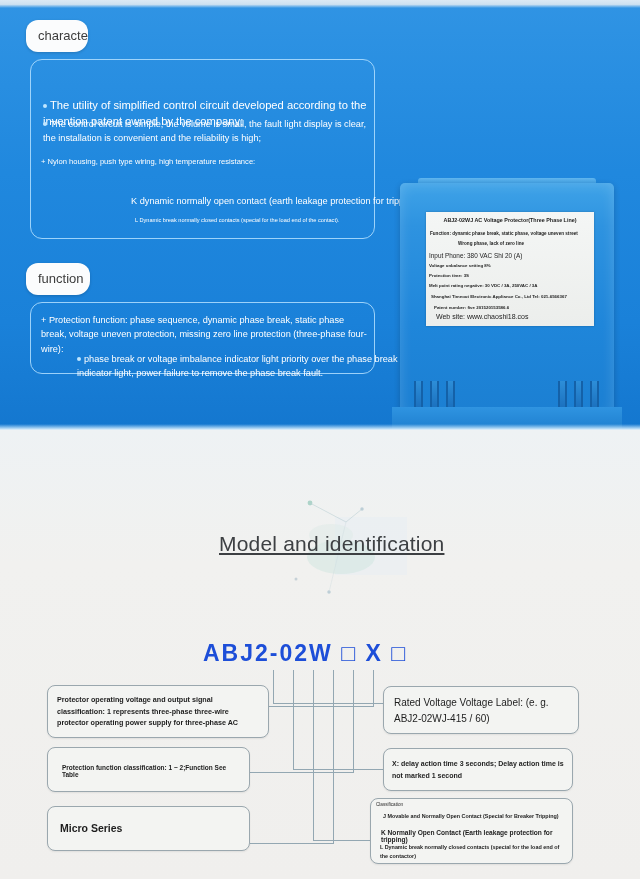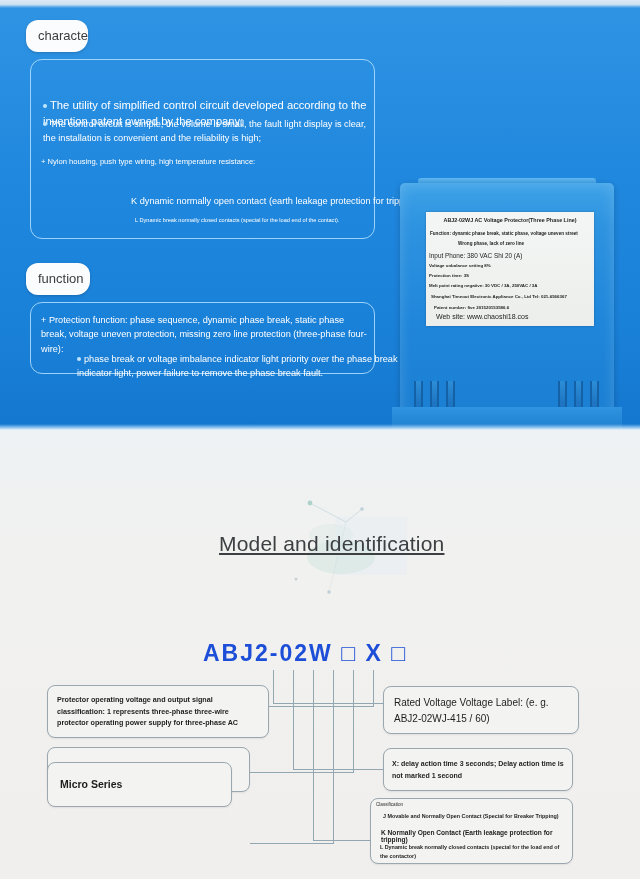--- a/index.html
+++ b/index.html
@@ -148,21 +148,21 @@
     border-radius: 8px;
     color:#1d1d1d;
     box-shadow: 0 1px 2px rgba(0,0,0,.07);
   }
   .callout .ctxt { position:absolute; }
 
   #co-1 { left: 47px;  top: 657px; width: 222px; height: 53px; margin-top: 28px; }
   #co-1 .ctxt { left: 9px; top: 8px; width: 186px; font-size: 7.2px; line-height: 1.62; font-weight:700; }
   #co-2 { left: 47px;  top: 747px; width: 203px; height: 45px; }
   #co-2 .ctxt { left: 14px; top: 16px; width: 182px; font-size: 6.5px; font-weight:700; }
-  #co-3 { left: 47px;  top: 762px; width: 185px; height: 45px; }
+  #co-3 { left: 47px;  top: 806px; width: 203px; height: 45px; }
   #co-3 .ctxt { left: 12px; top: 15px; font-size: 10.5px; font-weight:700; }
 
   #co-4 { left: 383px; top: 686px; width: 196px; height: 48px; }
   #co-4 .ctxt { left: 10px; top: 8px; width: 172px; font-size: 10px; line-height: 1.6; }
   #co-5 { left: 383px; top: 748px; width: 190px; height: 43px; }
   #co-5 .ctxt { left: 8px; top: 9px; width: 176px; font-size: 7px; line-height: 1.7; font-weight:700; }
   #co-6 { left: 370px; top: 798px; width: 203px; height: 66px; }
   #co-6 .cls-head { position:absolute; left: 5px; top: 3px; font-size: 4.6px; color:#2b2b2b; }
   #co-6 .r1 { position:absolute; left: 12px; top: 14px; font-size: 5.4px; font-weight:700; }
   #co-6 .r2 { position:absolute; left: 10px; top: 30px; font-size: 6.6px; font-weight:700; }

